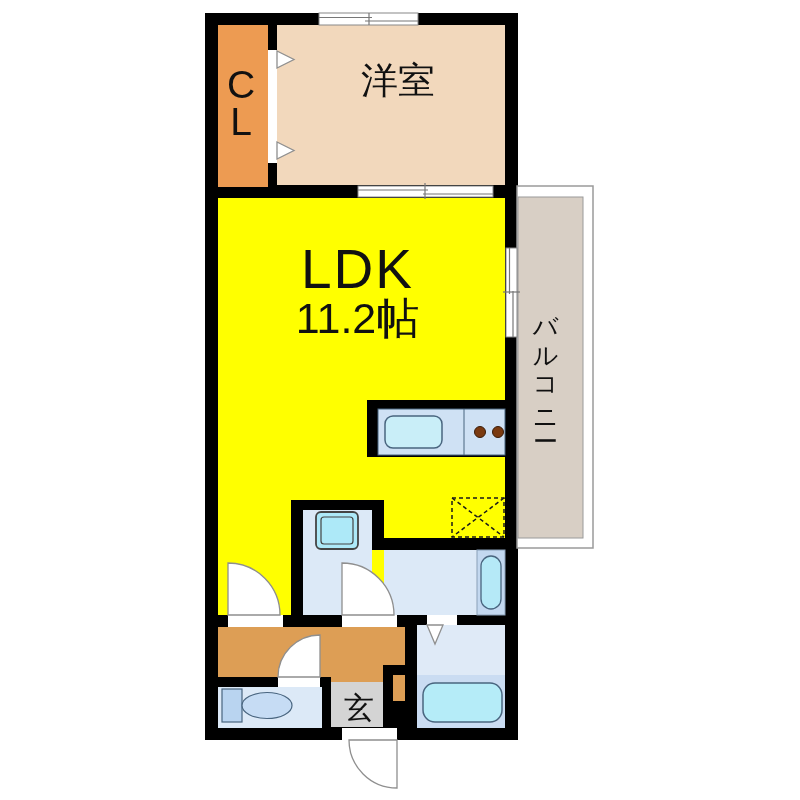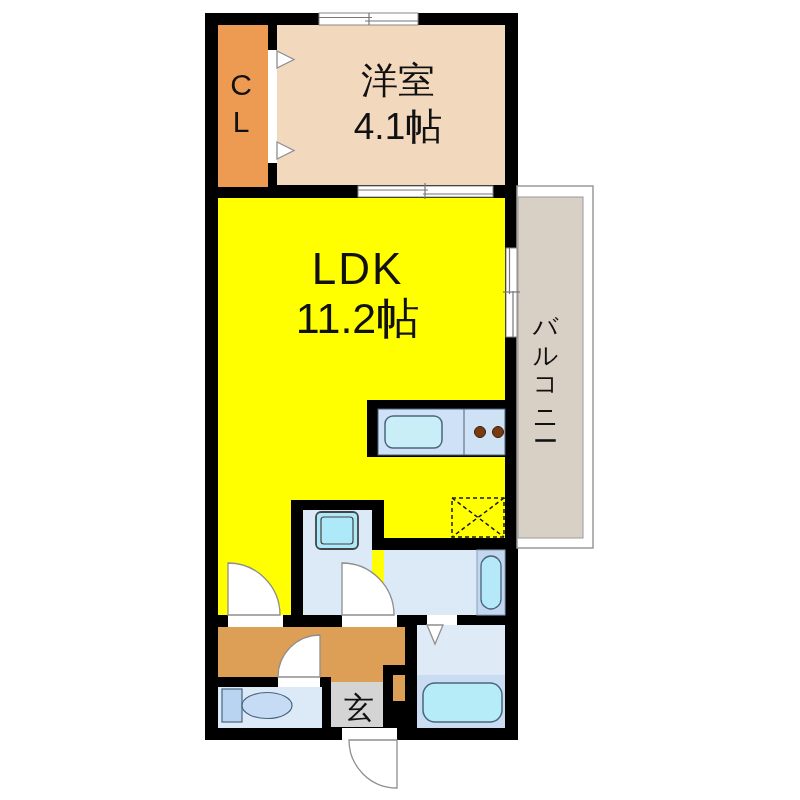--- a/index.html
+++ b/index.html
@@ -2,26 +2,26 @@
 <html><head>
 <meta charset="utf-8">
 <style>
   html,body{margin:0;padding:0;background:#ffffff;}
   .stage{
     position:relative;width:800px;height:800px;background:#ffffff;
     font-family:"Liberation Sans", sans-serif;overflow:hidden;
   }
   .stage svg{position:absolute;left:0;top:0;z-index:1;}
   .label{position:absolute;z-index:2;color:#111;text-align:center;}
-  .label-cl{left:226px;top:66px;width:30px;font-size:30px;line-height:37px;word-break:break-all;}
+  .label-cl{left:226px;top:66px;width:30px;font-size:39px;line-height:37px;word-break:break-all;}
   .label-western{left:303px;top:58px;width:190px;}
   .label-western .l1{font-size:37px;line-height:46px;}
   .label-western .l2{font-size:37px;line-height:46px;}
   .label-ldk{left:240px;top:244px;width:235px;}
-  .label-ldk .l1{font-size:44px;line-height:50px;letter-spacing:2px;}
+  .label-ldk .l1{font-size:55px;line-height:50px;letter-spacing:2px;}
   .label-ldk .l2{font-size:43px;line-height:48px;}
   .label-balcony{left:528px;top:298px;width:32px;font-size:25px;line-height:28px;
     writing-mode:vertical-rl;text-orientation:mixed;letter-spacing:4px;height:250px;text-align:left;}
   .label-genkan{left:339px;top:687px;width:40px;font-size:30px;line-height:42px;}
 </style>
 </head>
 <body>
 
 <div class="stage">
 
@@ -118,21 +118,20 @@
       <path d="M320,677 L320,635 A42,42 0 0 0 278,677 Z"></path>
       <path d="M427,625 L443,625 L435,644 Z"></path>
       <path d="M397,740 L397,788 A48,48 0 0 1 349,740 Z"></path>
     </g>
   </svg>
 
   <div class="label label-cl">CL</div>
 
   <div class="label label-western">
     <div class="l1">洋室</div>
-    <div class="l2">4.1帖</div>
   </div>
 
   <div class="label label-ldk">
     <div class="l1">LDK</div>
     <div class="l2">11.2帖</div>
   </div>
 
   <div class="label label-balcony">バルコニー</div>
 
   <div class="label label-genkan">玄</div>

